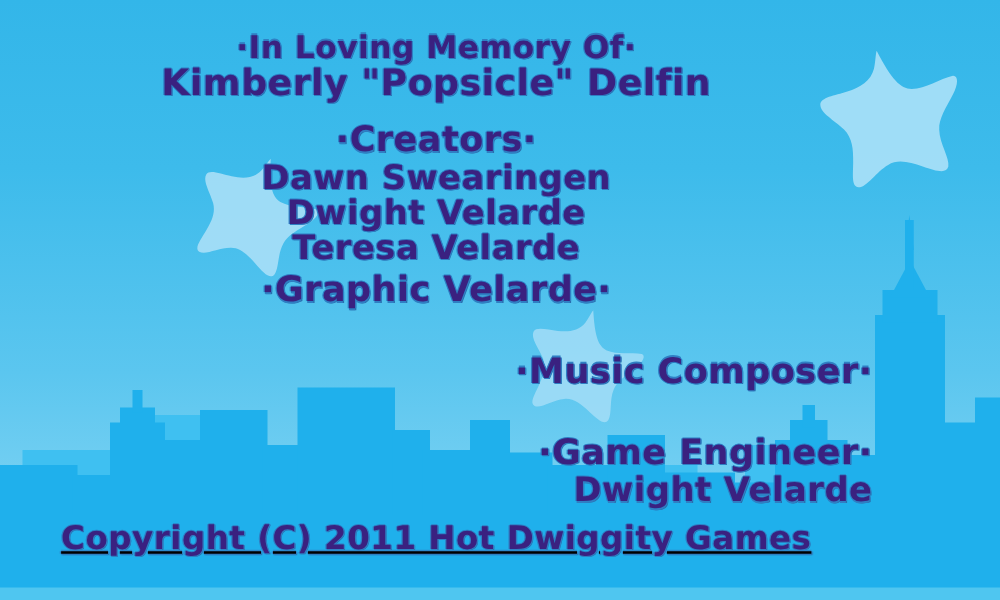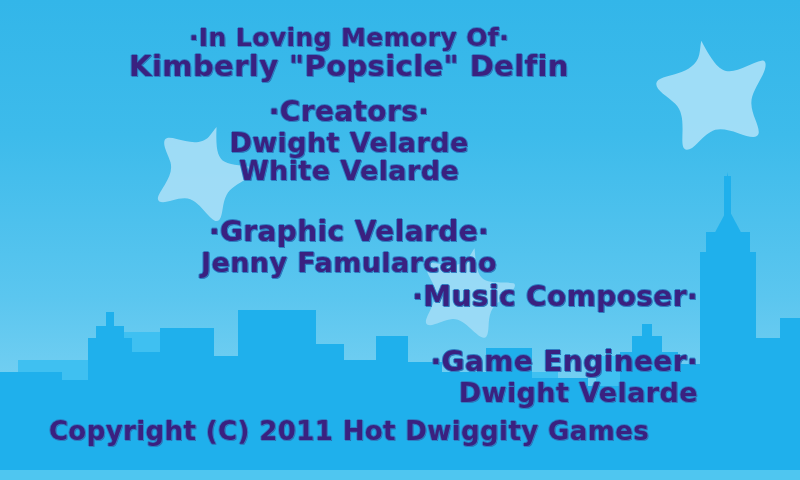--- a/index.html
+++ b/index.html
@@ -72,21 +72,21 @@
   .copyright {
     font-size: 26px;
   }
 
   
   #block-memorial { top: 25px; }
   #block-creators { top: 98px; }
   #block-graphic  { top: 218px; }
   #block-music    { top: 283px; text-align: right; }
   #block-engineer { top: 348px; text-align: right; }
-  #block-copyright{ top: 418px; }
+  #block-copyright{ top: 418px; text-decoration: underline; }
 </style>
 </head>
 <body>
 
 <div id="screen">
 
   <svg id="stars-layer" viewBox="0 0 800 480">
     <defs>
 
       <g id="star-shape">
@@ -176,27 +176,27 @@
 
   <div id="credits-layer">
 
     <div class="credit-block" id="block-memorial">
       <div class="credit-line headline">·In Loving Memory Of·</div>
       <div class="credit-line name-big">Kimberly "Popsicle" Delfin</div>
     </div>
 
     <div class="credit-block" id="block-creators">
       <div class="credit-line role">·Creators·</div>
+      <div class="credit-line name">Dawn Swearingen</div>
       <div class="credit-line name">Dwight Velarde</div>
-      <div class="credit-line name">White Velarde</div>
+      <div class="credit-line name">Teresa Velarde</div>
     </div>
 
     <div class="credit-block" id="block-graphic">
       <div class="credit-line role">·Graphic Velarde·</div>
-      <div class="credit-line name">Jenny Famularcano</div>
     </div>
 
     <div class="credit-block" id="block-music">
       <div class="credit-line role">·Music Composer·</div>
     </div>
 
     <div class="credit-block" id="block-engineer">
       <div class="credit-line role">·Game Engineer·</div>
       <div class="credit-line name">Dwight Velarde</div>
     </div>

